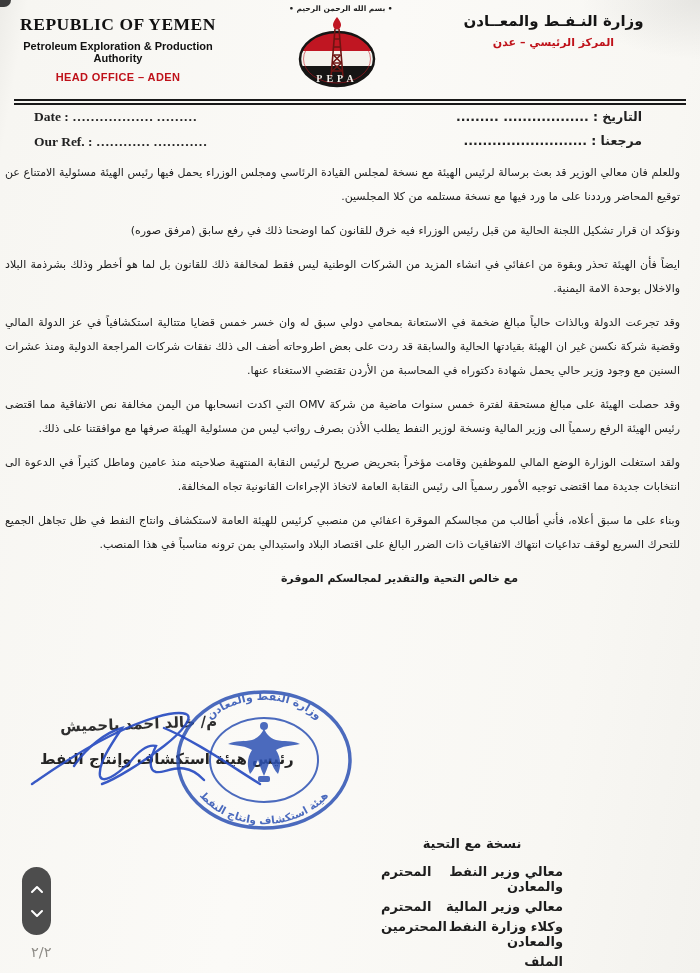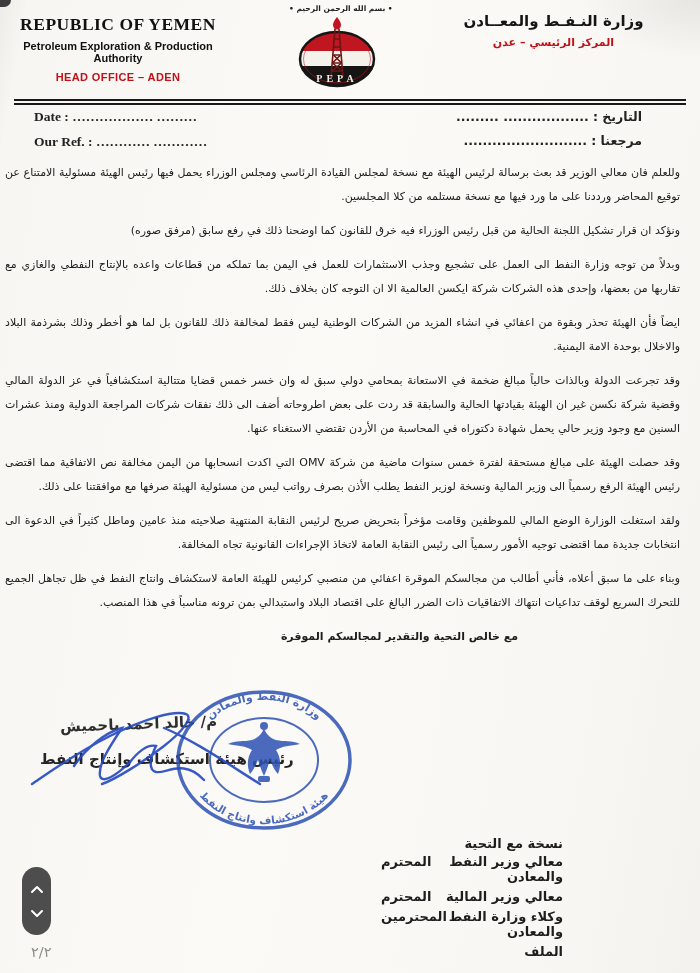--- a/index.html
+++ b/index.html
@@ -50,21 +50,21 @@
   .sig-area { position:absolute; top:686px; left:28px; width:360px; height:150px; }
   .sig-name  { position:absolute; top:29px; left:32px; font-size:15px; font-weight:bold; color:#2e2e2e;
     transform:rotate(-2deg); direction:rtl; white-space:nowrap; }
   .sig-title { position:absolute; top:64px; left:12px; font-size:15px; font-weight:bold; color:#242424;
     direction:rtl; white-space:nowrap; }
   .stamp { position:absolute; top:-2px; left:138px; opacity:.85; }
   .scribble { position:absolute; top:2px; left:-14px; }
 
   
   .cc { position:absolute; top:836px; right:137px; width:182px; direction:rtl; font-size:13px; font-weight:bold; color:#1d1d1d; }
-  .cc .cc-head { text-align:right; margin-bottom:3px; }
+  .cc .cc-head { text-align:center; margin-bottom:13px; }
   .cc .cc-row { display:flex; justify-content:space-between; margin-bottom:5px; }
 
   
   .scroller { position:absolute; left:22px; top:867px; width:29px; height:68px; background:#4d4d4d;
     border-radius:15px; display:flex; flex-direction:column; align-items:center; justify-content:center; gap:10px; }
   .scroller button { background:none; border:none; width:20px; height:14px; cursor:pointer; display:flex; align-items:center; justify-content:center; }
   .pageno { position:absolute; left:31px; top:944px; font-size:14.5px; color:#8f8d88; letter-spacing:1px; }
 </style>
 </head>
 <body>
@@ -121,21 +121,20 @@
     <div>Our Ref. : …………  …………</div>
   </div>
   <div class="ref-ar">
     <div>التاريخ : ..................  .........</div>
     <div>مرجعنا : ..........................</div>
   </div>
 
   <div class="body-text">
     <p>وللعلم فان معالي الوزير قد بعث برسالة لرئيس الهيئة مع نسخة لمجلس القيادة الرئاسي ومجلس الوزراء يحمل فيها رئيس الهيئة مسئولية الامتناع عن توقيع المحاضر ورددنا على ما ورد فيها مع نسخة مستلمه من كلا المجلسين.</p>
     <p>ونؤكد ان قرار تشكيل اللجنة الحالية من قبل رئيس الوزراء فيه خرق للقانون كما اوضحنا ذلك في رفع سابق (مرفق صوره)</p>
-    <p>وبدلاً من توجه وزارة النفط الى العمل على تشجيع وجذب الاستثمارات للعمل في اليمن بما تملكه من قطاعات واعده بالإنتاج النفطي والغازي مع تقاربها من بعضها، وإحدى هذه الشركات شركة ايكسن العالمية الا ان التوجه كان بخلاف ذلك.</p>
     <p>ايضاً فأن الهيئة تحذر وبقوة من اعفائي في انشاء المزيد من الشركات الوطنية ليس فقط لمخالفة ذلك للقانون بل لما هو أخطر وذلك بشرذمة البلاد والاخلال بوحدة الامة اليمنية.</p>
     <p>وقد تجرعت الدولة وبالذات حالياً مبالغ ضخمة في الاستعانة بمحامي دولي سبق له وان خسر خمس قضايا متتالية استكشافياً في عز الدولة المالي وقضية شركة نكسن غير ان الهيئة بقيادتها الحالية والسابقة قد ردت على بعض اطروحاته أضف الى ذلك نفقات شركات المراجعة الدولية ومنذ عشرات السنين مع وجود وزير حالي يحمل شهادة دكتوراه في المحاسبة من الأردن تقتضي الاستغناء عنها.</p>
     <p>وقد حصلت الهيئة على مبالغ مستحقة لفترة خمس سنوات ماضية من شركة OMV التي اكدت انسحابها من اليمن مخالفة نص الاتفاقية مما اقتضى رئيس الهيئة الرفع رسمياً الى وزير المالية ونسخة لوزير النفط يطلب الأذن بصرف رواتب ليس من مسئولية الهيئة صرفها مع موافقتنا على ذلك.</p>
     <p>ولقد استغلت الوزارة الوضع المالي للموظفين وقامت مؤخراً بتحريض صريح لرئيس النقابة المنتهية صلاحيته منذ عامين وماطل كثيراً في الدعوة الى انتخابات جديدة مما اقتضى توجيه الأمور رسمياً الى رئيس النقابة العامة لاتخاذ الإجراءات القانونية تجاه المخالفة.</p>
     <p>وبناء على ما سبق أعلاه، فأني أطالب من مجالسكم الموقرة اعفائي من منصبي كرئيس للهيئة العامة لاستكشاف وانتاج النفط في ظل تجاهل الجميع للتحرك السريع لوقف تداعيات انتهاك الاتفاقيات ذات الضرر البالغ على اقتصاد البلاد واستبدالي بمن ترونه مناسباً في هذا المنصب.</p>
     <div class="closing">مع خالص التحية والتقدير لمجالسكم الموقرة</div>
   </div>
 
   <div class="sig-area">
     <div class="sig-name">م/ خالد احمد باحميش</div>

